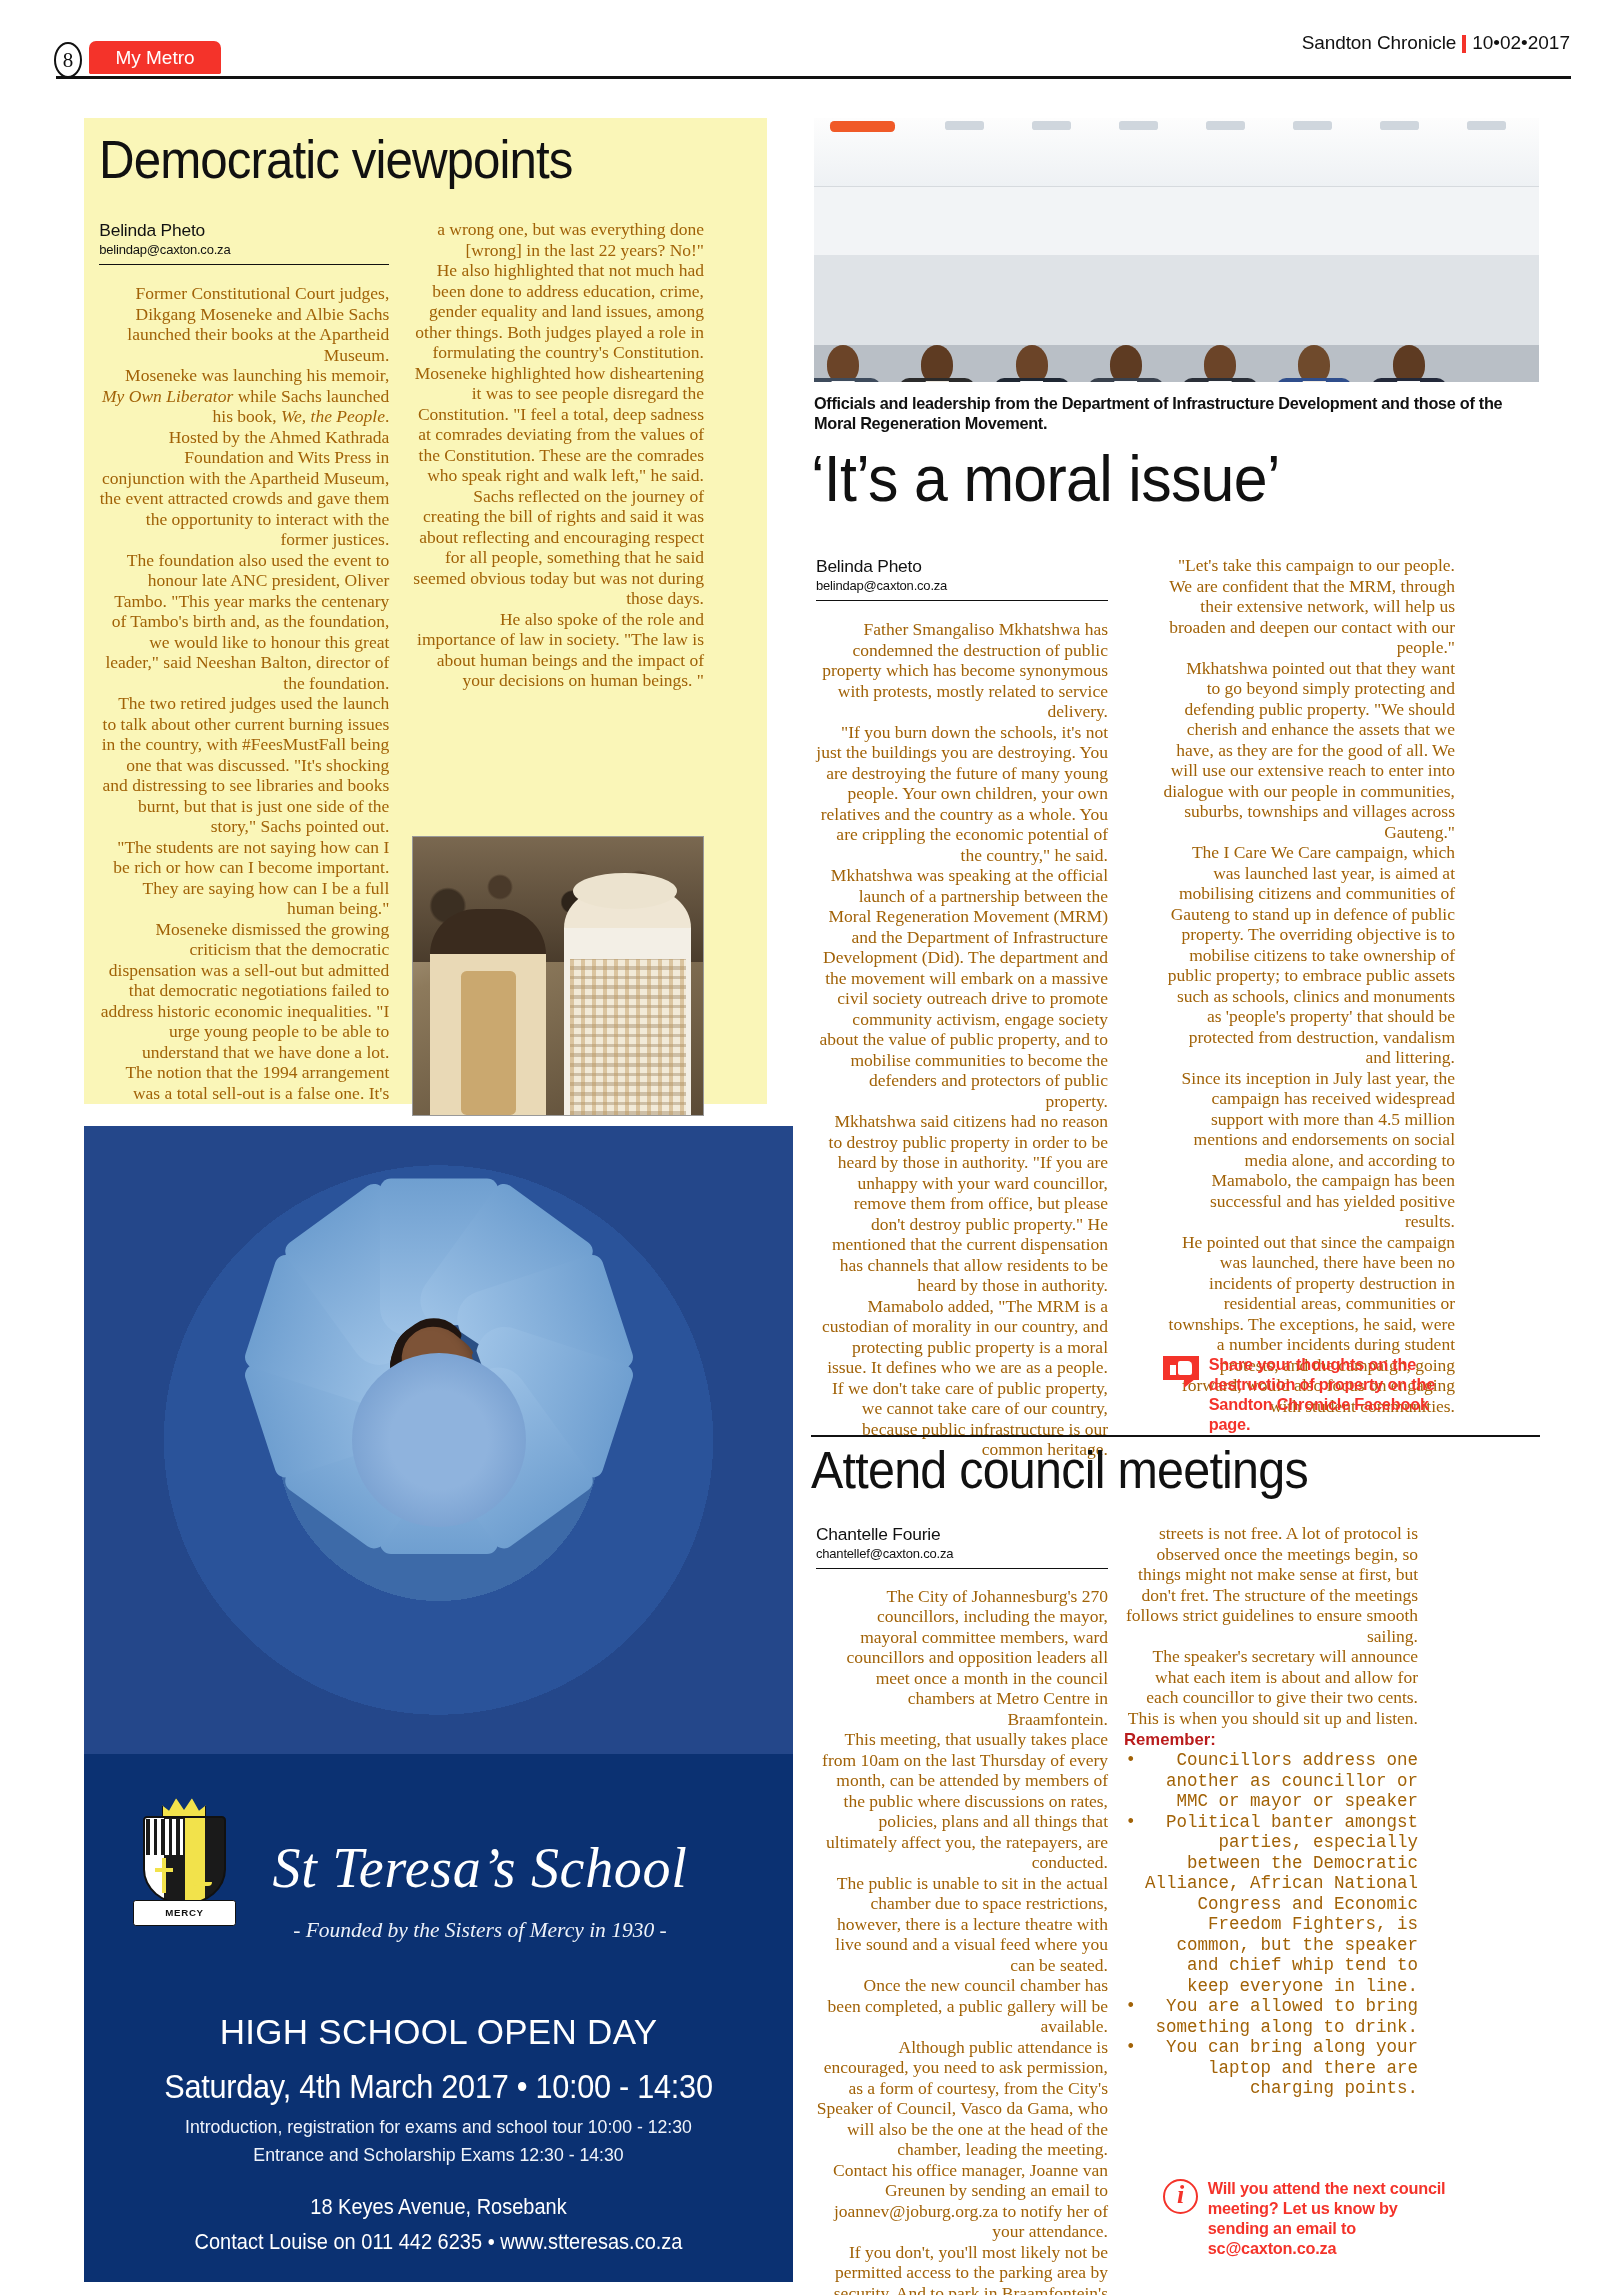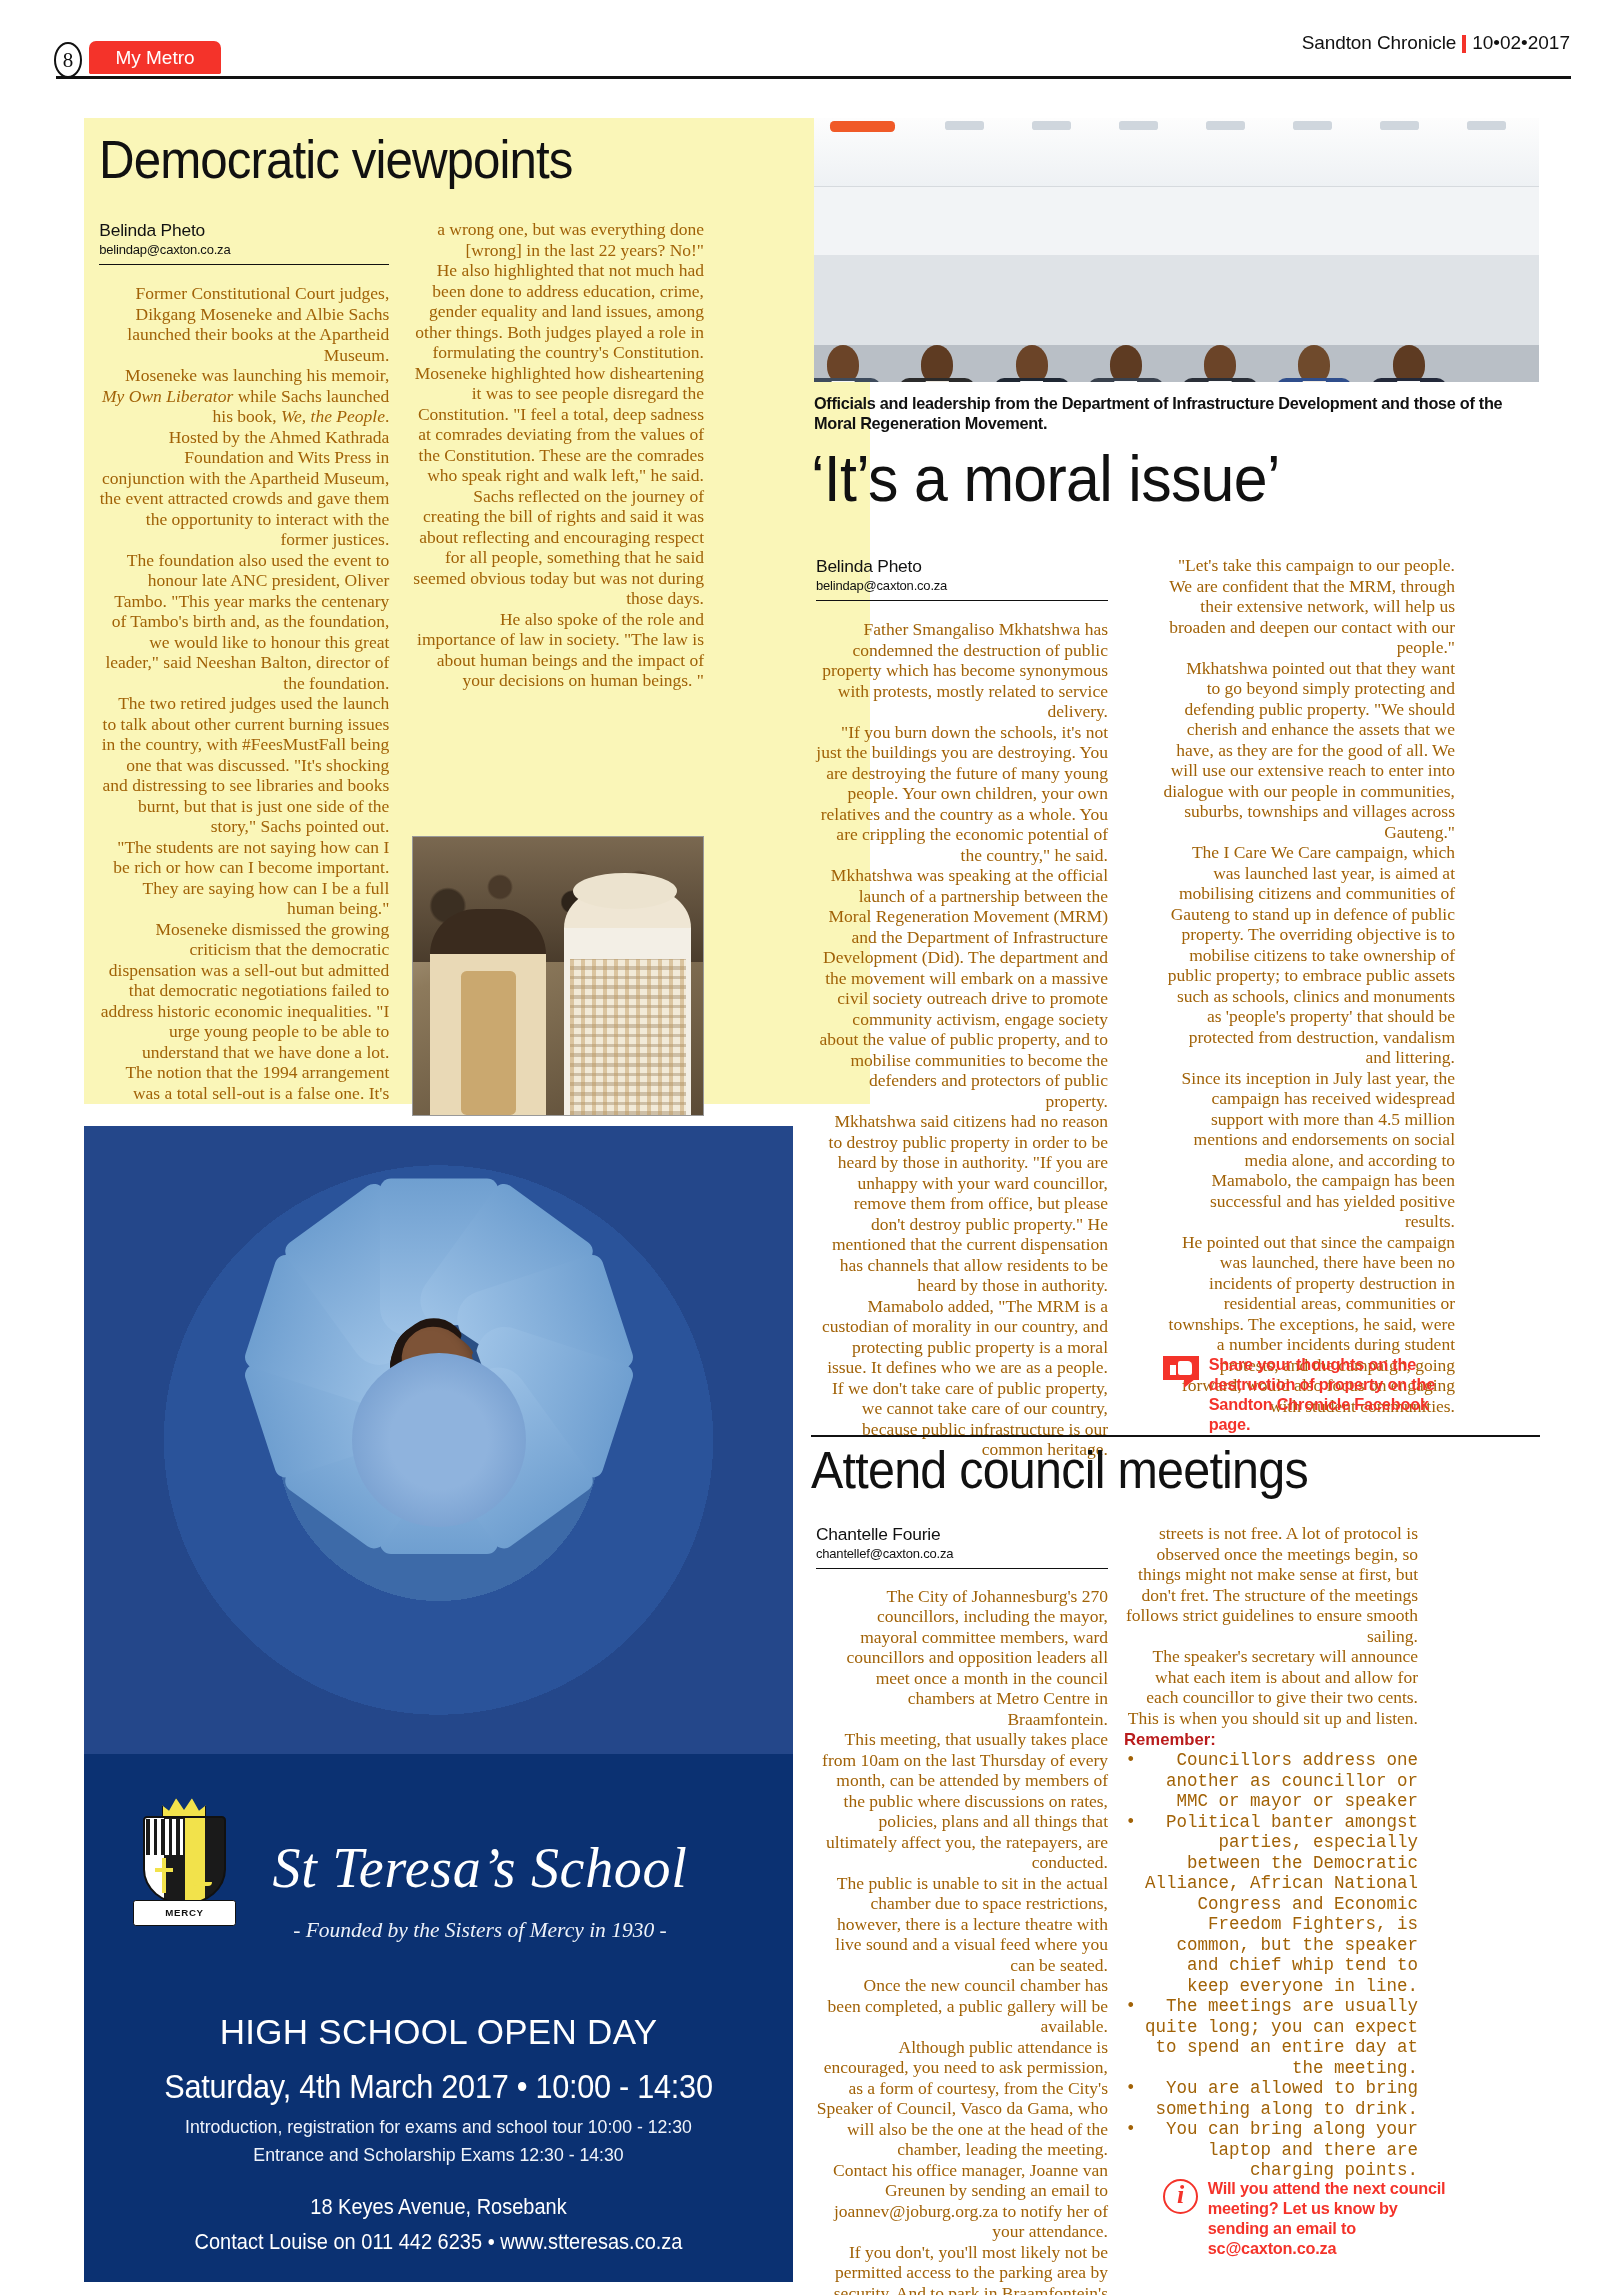--- a/index.html
+++ b/index.html
@@ -40,21 +40,21 @@
   }
   #header-rule {
     position:absolute; left:56px; top:76px; width:1515px; height:2.8px; background:#111;
   }
 
   
   #page { position:absolute; left:0; top:0; width:1624px; height:2295px; }
 
   
   #feature-block {
-    position:absolute; left:84px; top:118px; width:786px; height:986px;
+    position:absolute; left:84px; top:118px; width:683px; height:986px;
     background:#faf6b8;
     text-decoration:underline;
   }
   #feature-headline {
     position:absolute; left:15.3px; top:12.5px; width:680px;
     font-family:"Liberation Sans", sans-serif;
     font-size:53px; line-height:58px; font-weight:400; color:#111;
     letter-spacing:-1px;
     transform: scaleX(0.93); transform-origin: left top;
   }
@@ -514,21 +514,20 @@
 
   <div id="cc2">
     <div class="bodytext">
       <p class="first">streets is not free. A lot of protocol is observed once the meetings begin, so things might not make sense at first, but don't fret. The structure of the meetings follows strict guidelines to ensure smooth sailing.</p>
       <p>The speaker's secretary will announce what each item is about and allow for each councillor to give their two cents. This is when you should sit up and listen.</p>
     </div>
     <div class="remember">Remember:</div>
     <ul class="bodytext">
       <li>Councillors address one another as councillor or MMC or mayor or speaker</li>
       <li>Political banter amongst parties, especially between the Democratic Alliance, African National Congress and Economic Freedom Fighters, is common, but the speaker and chief whip tend to keep everyone in line.</li>
-      <li>The meetings are usually quite long; you can expect to spend an entire day at the meeting.</li>
       <li>You are allowed to bring something along to drink.</li>
       <li>You can bring along your laptop and there are charging points.</li>
     </ul>
   </div>
 
   <div id="council-callout" class="callout">
     <span class="icon-info"></span>
     <span class="ct">Will you attend the next council meeting? Let us know by sending an email to sc@caxton.co.za</span>
   </div>
 

